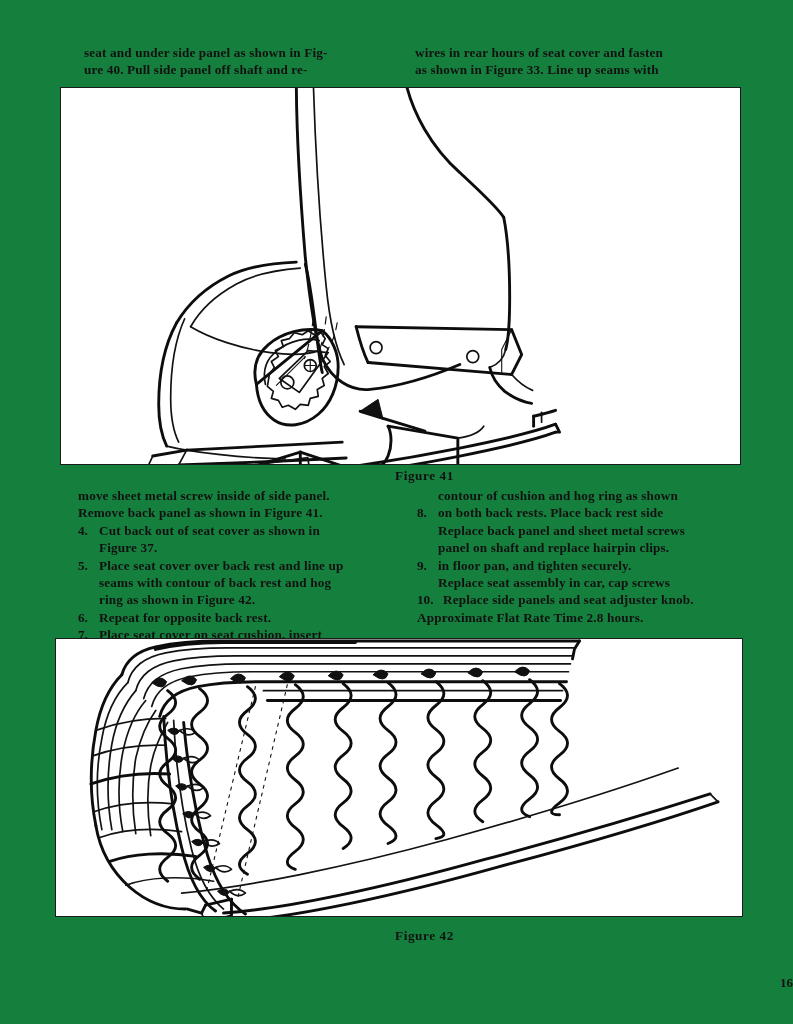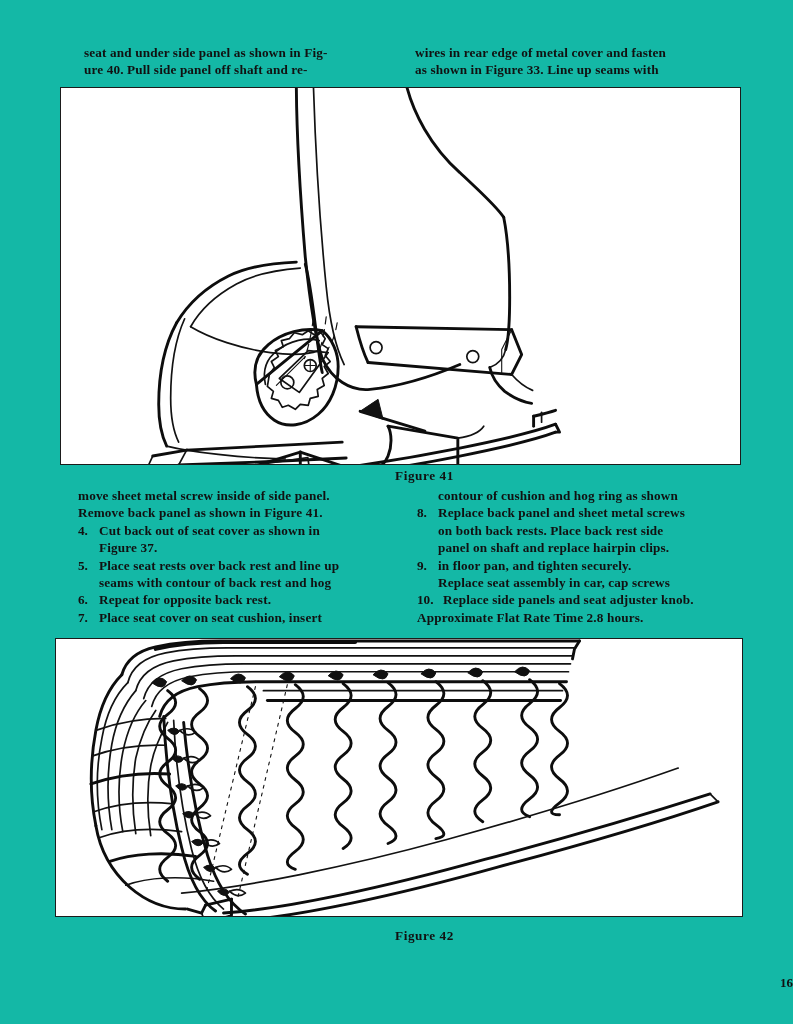--- a/index.html
+++ b/index.html
@@ -9,21 +9,21 @@
     background: #ffffff;
   }
   body {
     font-family: "Liberation Serif", serif;
     color: #111111;
   }
   .page {
     position: relative;
     width: 793px;
     height: 1024px;
-    background: #14b8a6;
+    background: #15803d;
     overflow: hidden;
     margin: 0 auto;
   }
 
   
   .columns {
     position: absolute;
     display: flex;
     gap: 38px;
   }
@@ -110,21 +110,21 @@
 <body>
 
 <div class="page">
 
   <div class="columns" style="left:84px; top:44px; width:624px;">
     <div class="col">
       <div class="txt-line">seat and under side panel as shown in Fig-</div>
       <div class="txt-line">ure 40.  Pull side panel off shaft and re-</div>
     </div>
     <div class="col">
-      <div class="txt-line">wires in rear edge of metal cover and fasten</div>
+      <div class="txt-line">wires in rear hours of seat cover and fasten</div>
       <div class="txt-line">as shown in Figure 33. Line up seams with</div>
     </div>
   </div>
 
   <div class="figure-frame" style="left:60px; top:87px; width:681px; height:378px;">
     <svg viewBox="0 0 681 378" preserveAspectRatio="none" aria-hidden="true">
 
       <path class="ink-thick" d="M236,-10 C236,40 240,110 245,170 C250,218 255,250 262,272"></path>
       <path class="ink-thick" d="M262,272 C272,293 290,305 310,303 C340,300 372,290 400,278"></path>
       <path class="ink" d="M253,-8 C255,60 260,140 266,200 C270,240 276,262 284,278"></path>
@@ -219,22 +219,23 @@
         <span class="num">4.</span>
         <span class="body">
           <span class="sub txt-line">Cut back out of seat cover as shown in</span>
           <span class="sub txt-line">Figure 37.</span>
         </span>
       </div>
 
       <div class="num-row">
         <span class="num">5.</span>
         <span class="body">
-          <span class="sub txt-line">Place seat rests over back rest and line up</span>
+          <span class="sub txt-line">Place seat cover over back rest and line up</span>
           <span class="sub txt-line">seams with contour of back rest and hog</span>
+          <span class="sub txt-line">ring as shown in Figure 42.</span>
         </span>
       </div>
 
       <div class="num-row">
         <span class="num">6.</span>
         <span class="body">
           <span class="sub txt-line">Repeat for opposite back rest.</span>
         </span>
       </div>
 
@@ -250,22 +251,22 @@
       <div class="num-row">
         <span class="num"></span>
         <span class="body">
           <span class="sub txt-line">contour of cushion and hog ring as shown</span>
         </span>
       </div>
 
       <div class="num-row">
         <span class="num">8.</span>
         <span class="body">
+          <span class="sub txt-line">on both back rests.  Place back rest side</span>
           <span class="sub txt-line">Replace back panel and sheet metal screws</span>
-          <span class="sub txt-line">on both back rests.  Place back rest side</span>
           <span class="sub txt-line">panel on shaft and replace hairpin clips.</span>
         </span>
       </div>
 
       <div class="num-row">
         <span class="num">9.</span>
         <span class="body">
           <span class="sub txt-line">in floor pan, and tighten securely.</span>
           <span class="sub txt-line">Replace seat assembly  in car, cap screws</span>
         </span>

